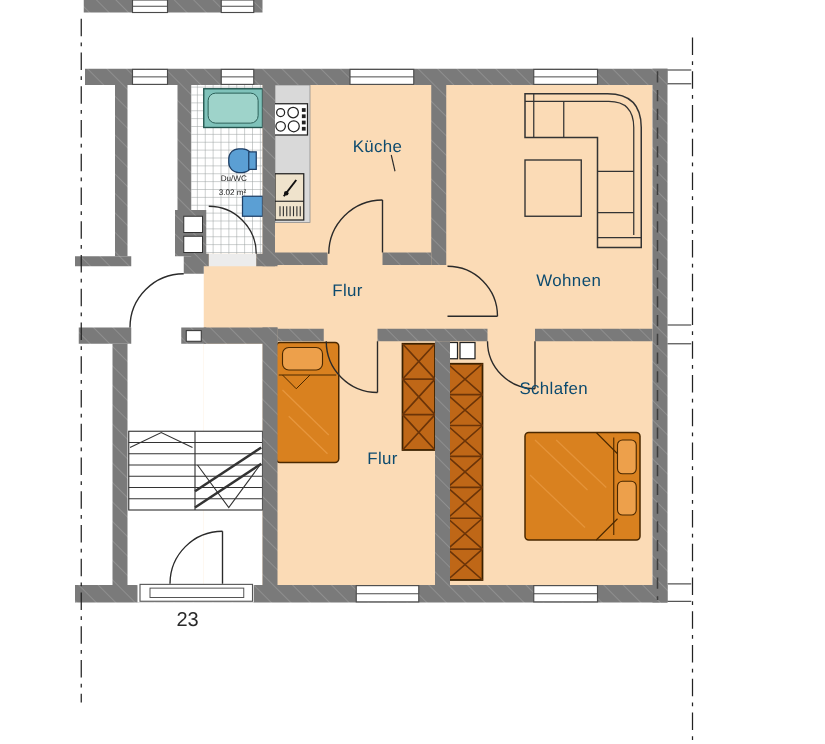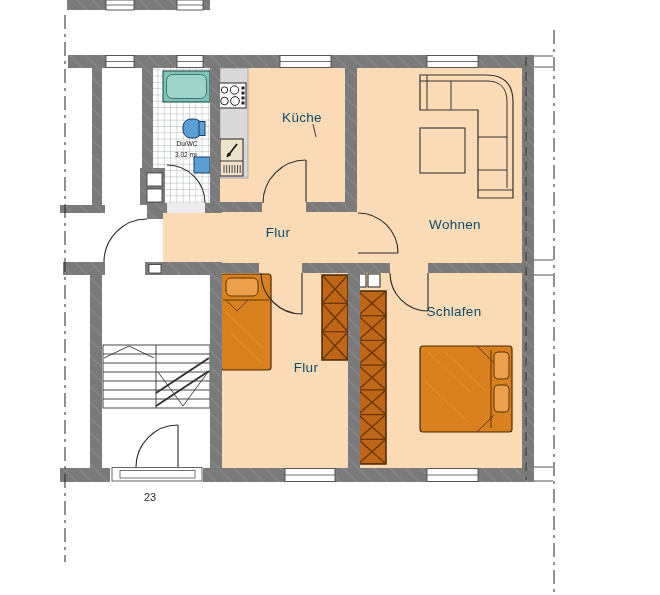--- a/index.html
+++ b/index.html
@@ -25,21 +25,21 @@
     transform:translate(-50%,-50%);
     font-size:6.5px;
     color:#222;
     line-height:1.25;
     text-align:center;
     white-space:nowrap;
   }
   .house-number{
     position:absolute;
     transform:translate(-50%,-50%);
-    font-size:11px;
+    font-size:16px;
     color:#2a2a2a;
   }
 </style>
 </head>
 <body>
 
 <div id="plan">
 
 <svg width="660" height="595" viewBox="0 0 660 595">
   <defs>
@@ -275,19 +275,19 @@
     <line x1="534" y1="275" x2="553" y2="275"></line>
     <line x1="534" y1="467" x2="553" y2="467"></line>
     <line x1="534" y1="481" x2="553" y2="481"></line>
   </g>
 </svg>
 
   <div class="room-label" style="left:302px;top:117px;">Küche</div>
   <div class="room-label" style="left:455px;top:224px;">Wohnen</div>
   <div class="room-label" style="left:278px;top:232px;">Flur</div>
   <div class="room-label" style="left:306px;top:367px;">Flur</div>
-  <div class="room-label" style="left:443px;top:311px;margin-left:11px;">Schlafen</div>
+  <div class="room-label" style="left:443px;top:311px;">Schlafen</div>
 
   <div class="tiny-label" style="left:187px;top:144px;">Du/WC</div>
   <div class="tiny-label" style="left:186px;top:155px;">3.02 m²</div>
 
   <div class="house-number" style="left:150px;top:497px;">23</div>
 </div>
 
 </body></html>

